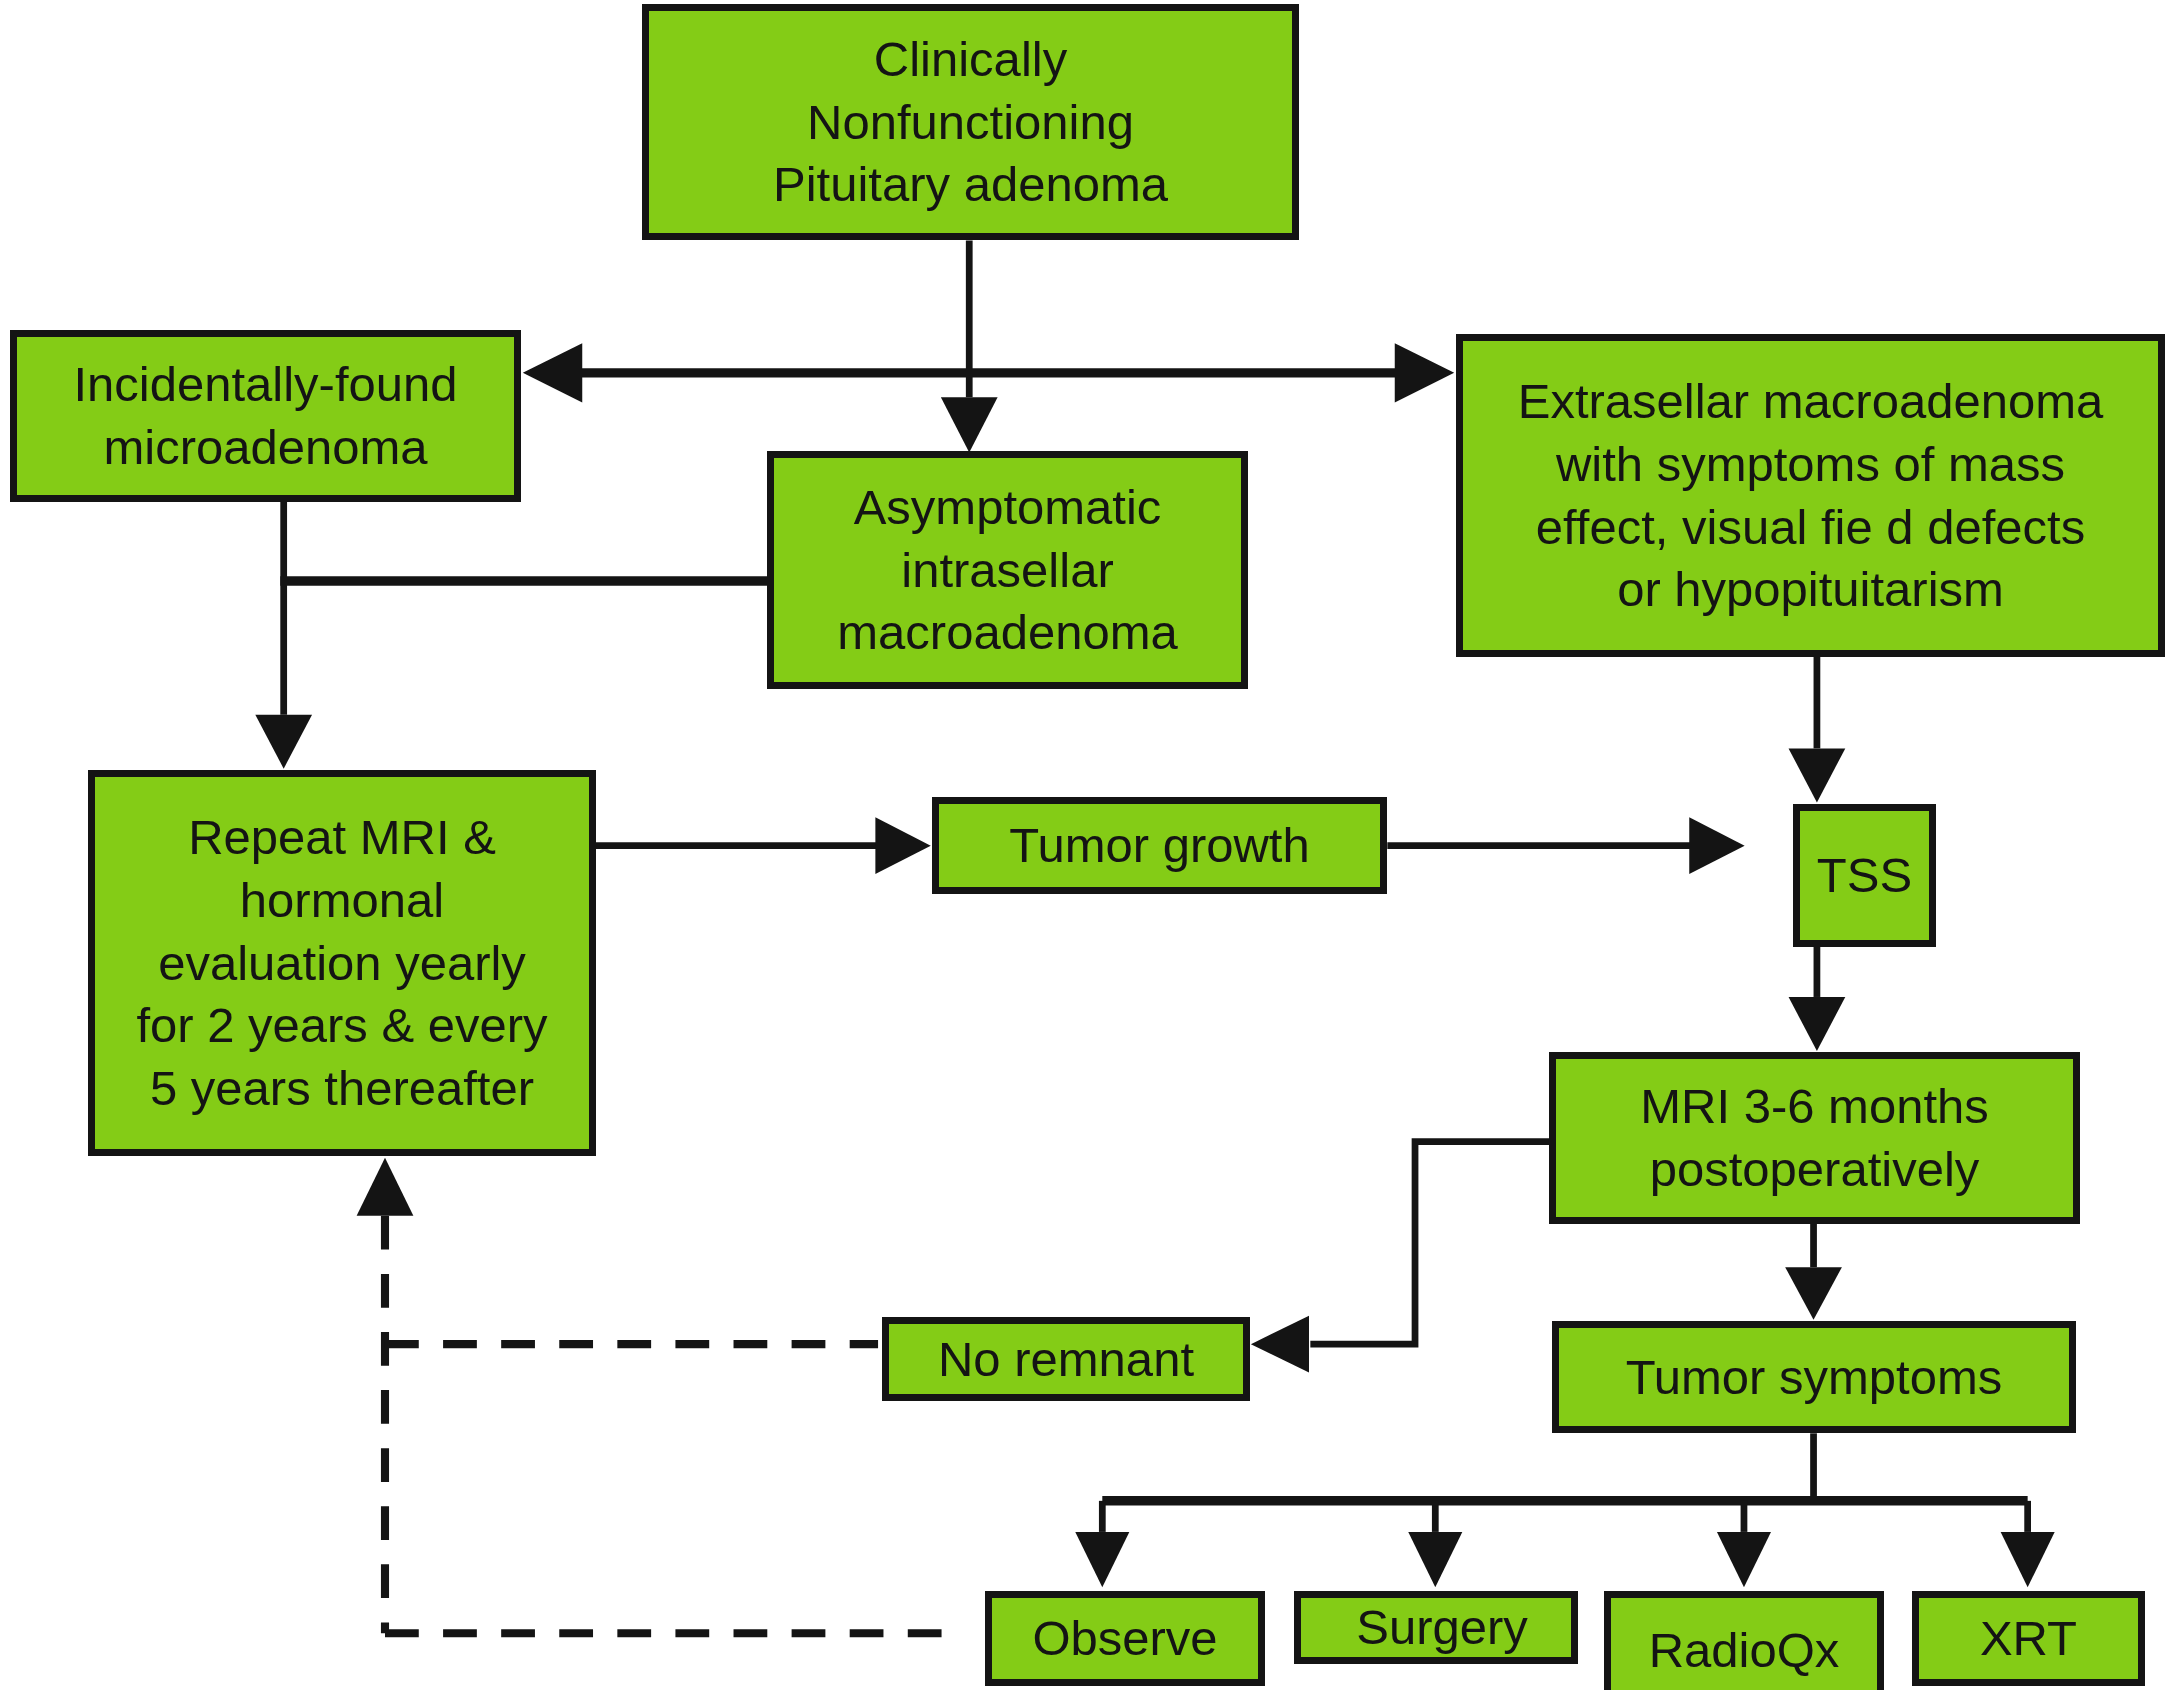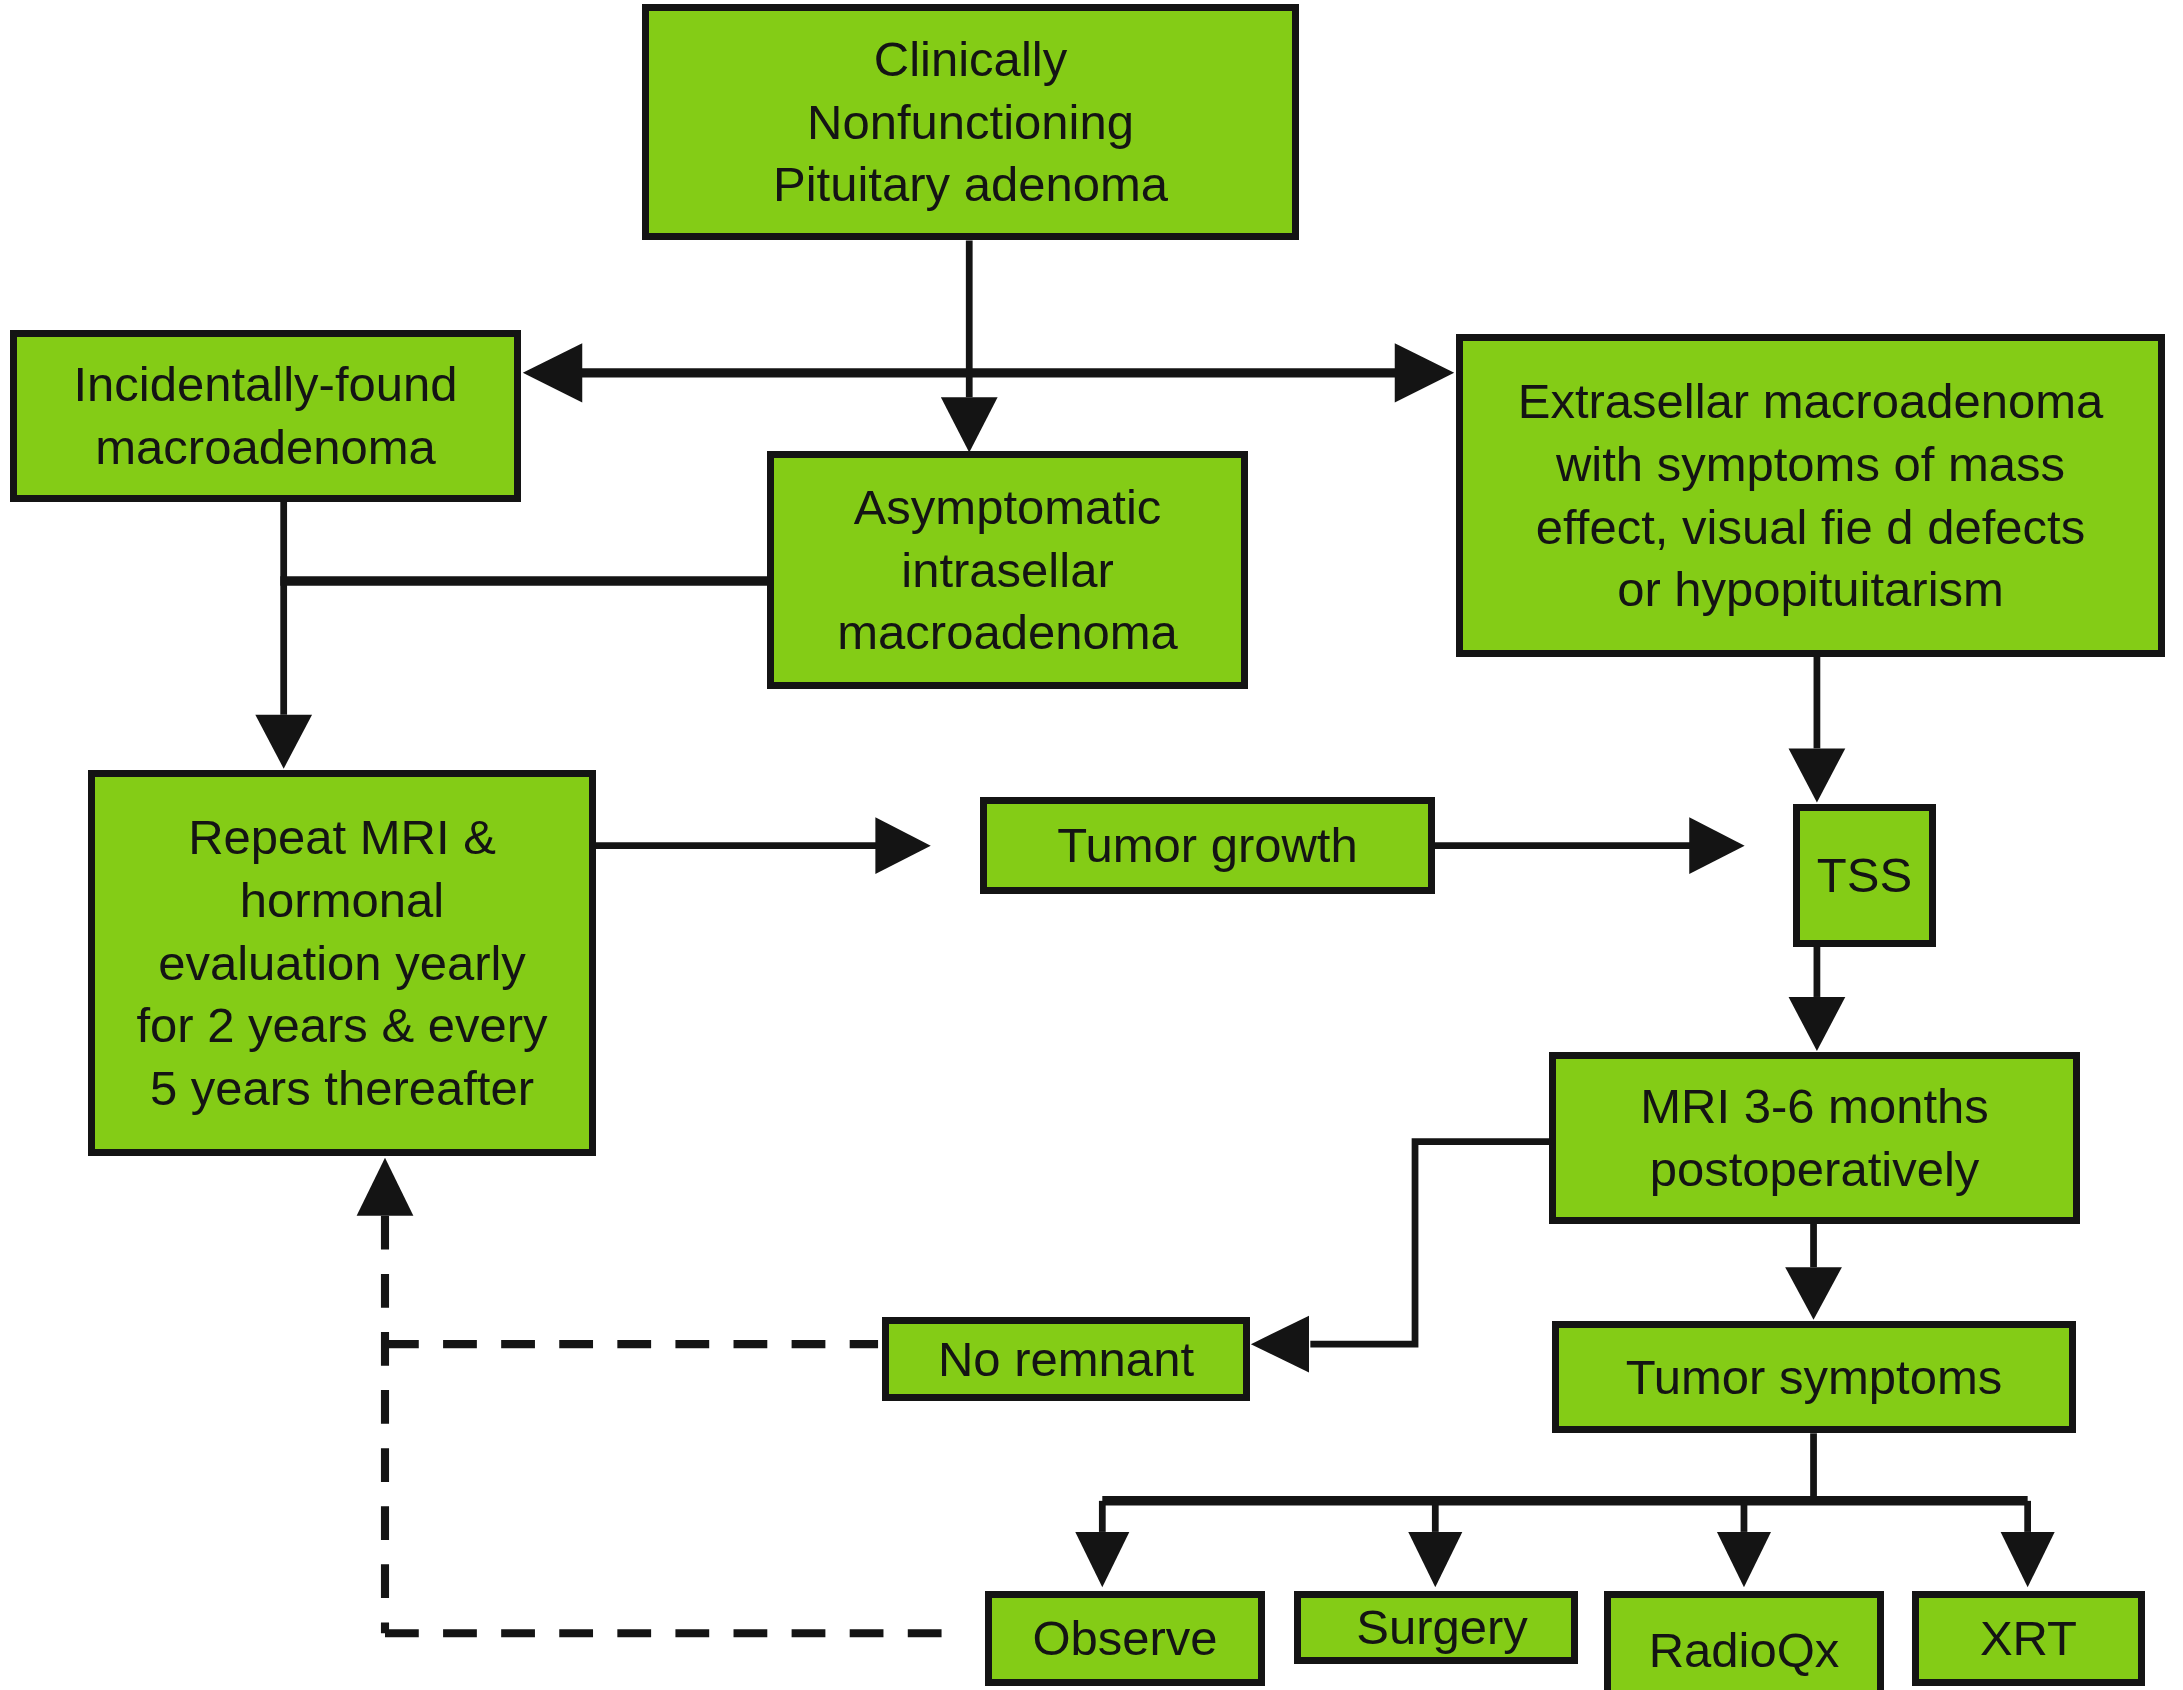--- a/index.html
+++ b/index.html
@@ -37,21 +37,21 @@
     line-height: 1.28;
     color: #141414;
     z-index: 2;
   }
   
   .n-top         { left: 642px;  top: 4px;    width: 657px;  height: 236px; }
   .n-incidental  { left: 10px;   top: 330px;  width: 511px;  height: 172px; }
   .n-asym        { left: 767px; top: 451px;  width: 481px;  height: 238px; }
   .n-extra       { left: 1456px; top: 334px;  width: 709px; height: 323px; }
   .n-repeat      { left: 88px;  top: 770px; width: 508px;  height: 386px; }
-  .n-growth      { left: 932px; top: 797px; width: 455px;  height: 97px; margin-left: 48px; }
+  .n-growth      { left: 932px; top: 797px; width: 455px;  height: 97px; }
   .n-tss         { left: 1745px; top: 804px; width: 143px;  height: 143px; margin-left: 48px; }
   .n-mri         { left: 1549px; top: 1052px; width: 531px;  height: 172px; }
   .n-noremnant   { left: 882px; top: 1317px; width: 368px;  height: 84px; }
   .n-remnant     { left: 1552px; top: 1321px; width: 524px;  height: 112px; }
   .n-observe     { left: 963px; top: 1591px; width: 280px;  height: 95px; margin-left: 22px; }
   .n-surgery     { left: 1294px; top: 1591px; width: 284px;  height: 73px; padding-left: 12px; }
   .n-radioqx     { left: 1604px; top: 1591px; width: 280px;  height: 119px; }
   .n-xrt         { left: 1912px; top: 1591px; width: 233px;  height: 95px; }
 
   .line {
@@ -155,21 +155,21 @@
       <path class="line line-dashed" d="M 570 1990 L 1300 1990"></path>
       <path class="line line-dashed" d="M 570 2418 L 1420 2418"></path>
     </g>
   </svg>
 
   <div class="node n-top">Clinically
 Nonfunctioning
 Pituitary adenoma</div>
 
   <div class="node n-incidental">Incidentally-found
-macroadenoma</div>
+microadenoma</div>
 
   <div class="node n-asym">Asymptomatic
 intrasellar
 macroadenoma</div>
 
   <div class="node n-extra">Extrasellar macroadenoma
 with symptoms of mass
 effect, visual fie d defects
 or hypopituitarism</div>
 

